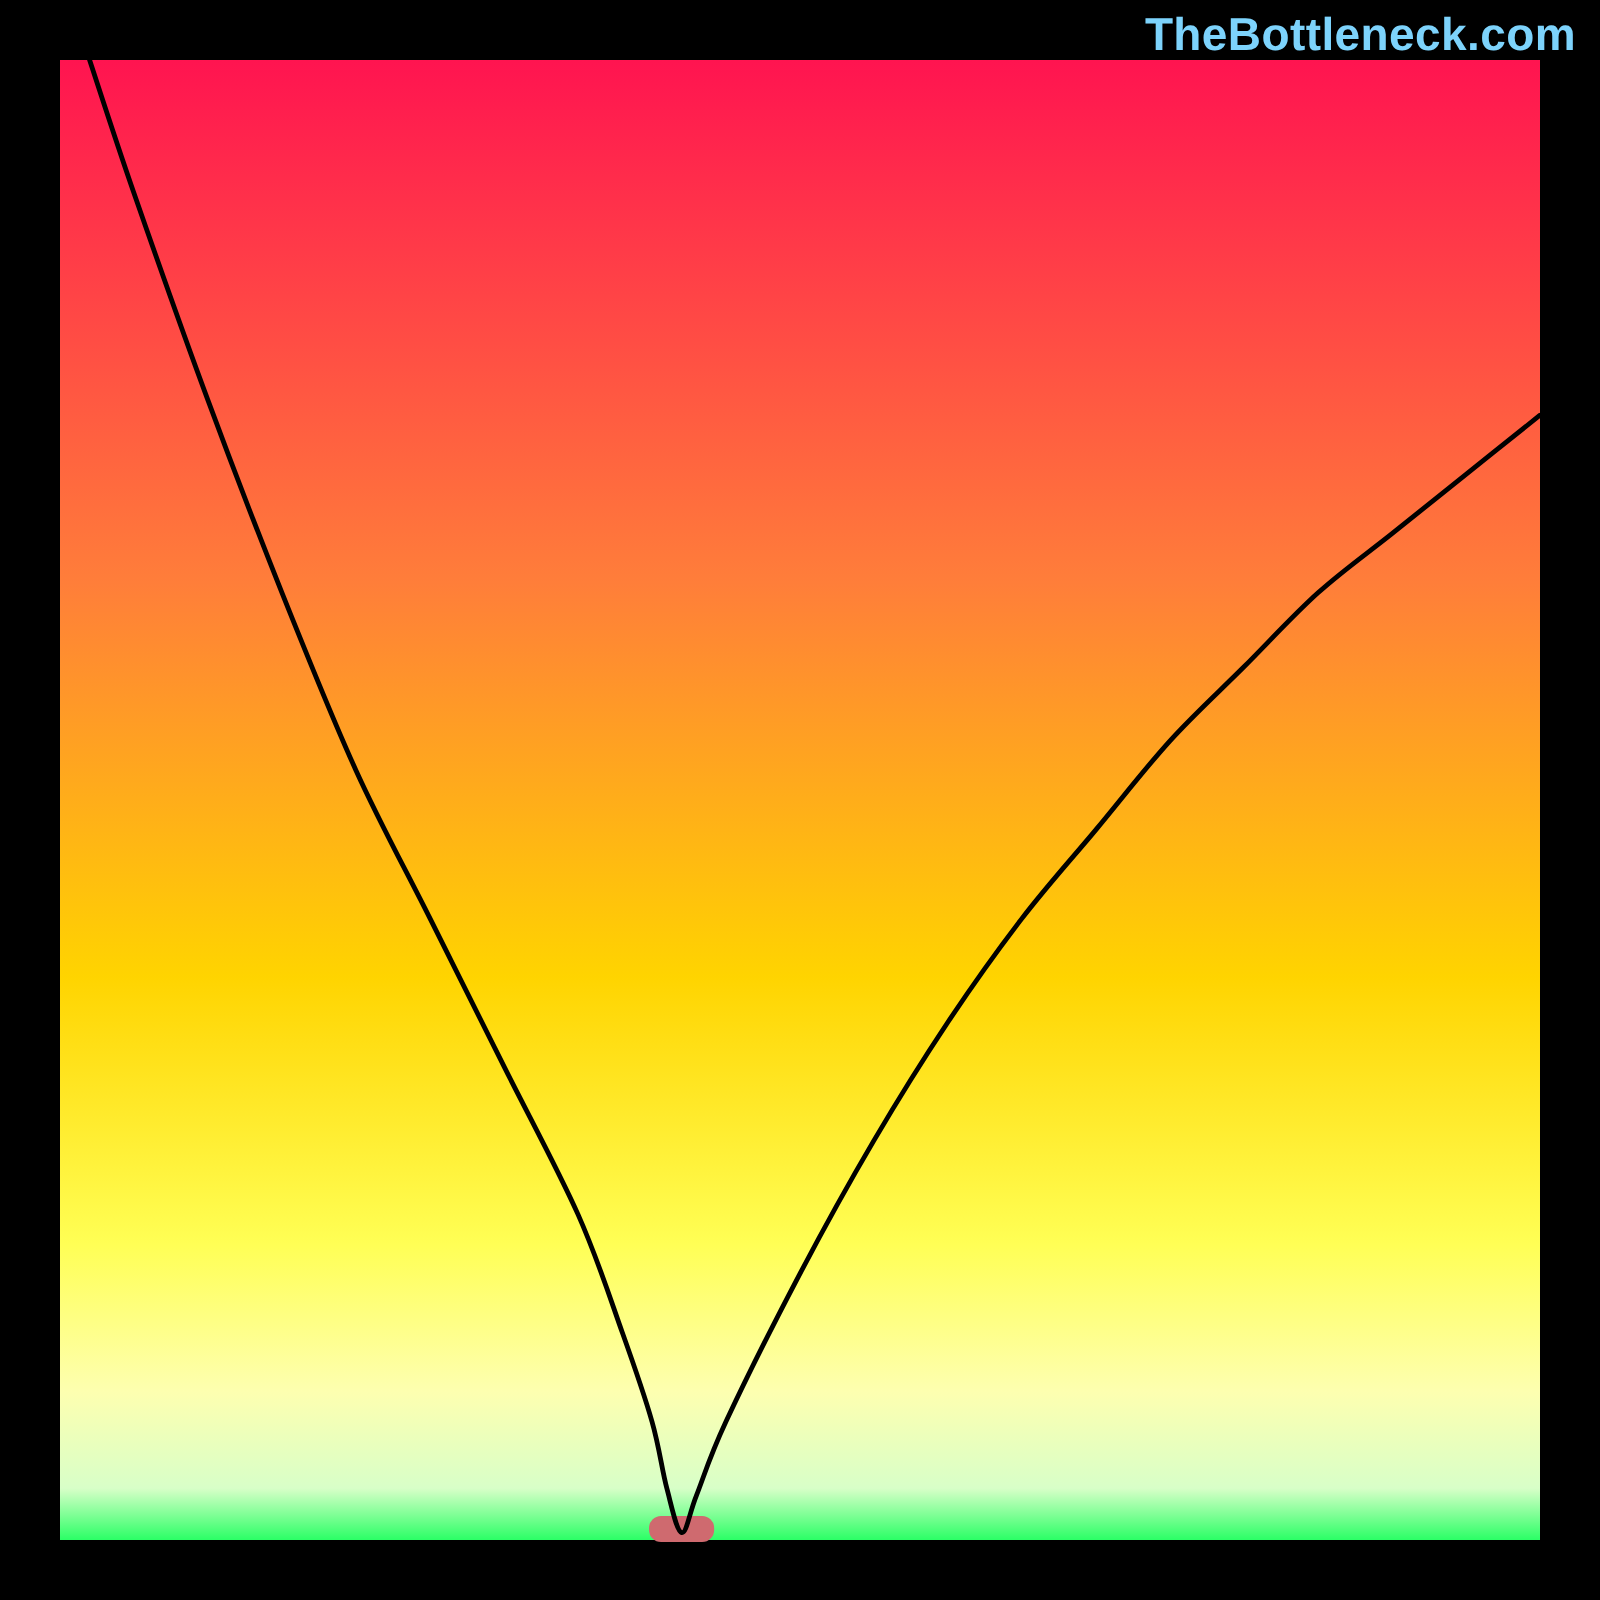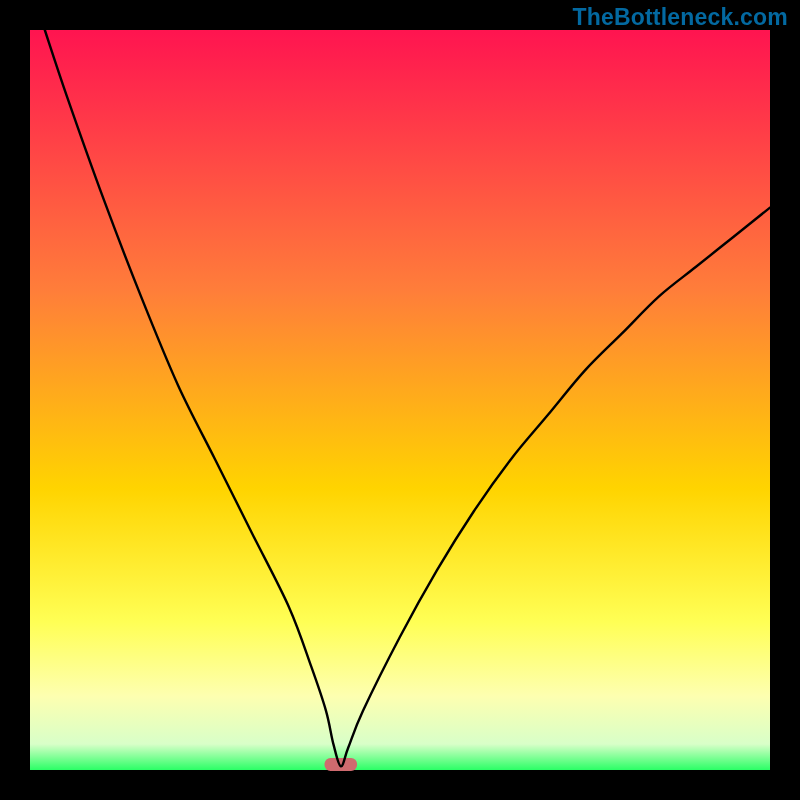--- a/index.html
+++ b/index.html
@@ -17,21 +17,21 @@
     left: 0;
     width: 800px;
     height: 800px;
   }
   .watermark {
     position: absolute;
     top: 4px;
     right: 12px;
     font-size: 23px;
     font-weight: 600;
-    color: #0369a1;
+    color: #7dd3fc;
     letter-spacing: 0.2px;
     user-select: none;
   }
 </style>
 </head>
 <body>
 
 <svg class="frame" viewBox="0 0 800 800" preserveAspectRatio="none">
   <defs>
     <linearGradient id="bg-grad" x1="0" y1="0" x2="0" y2="1">

